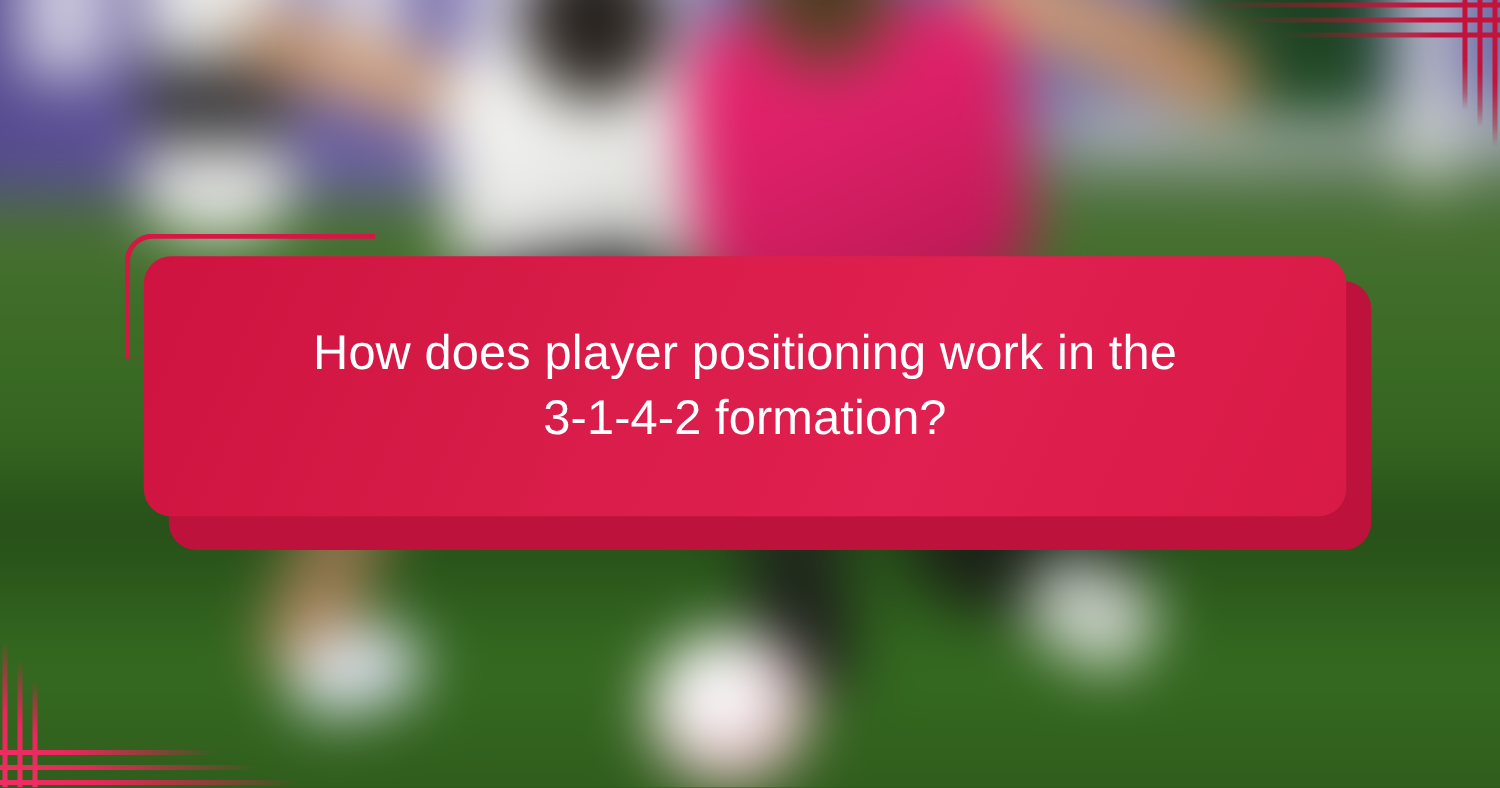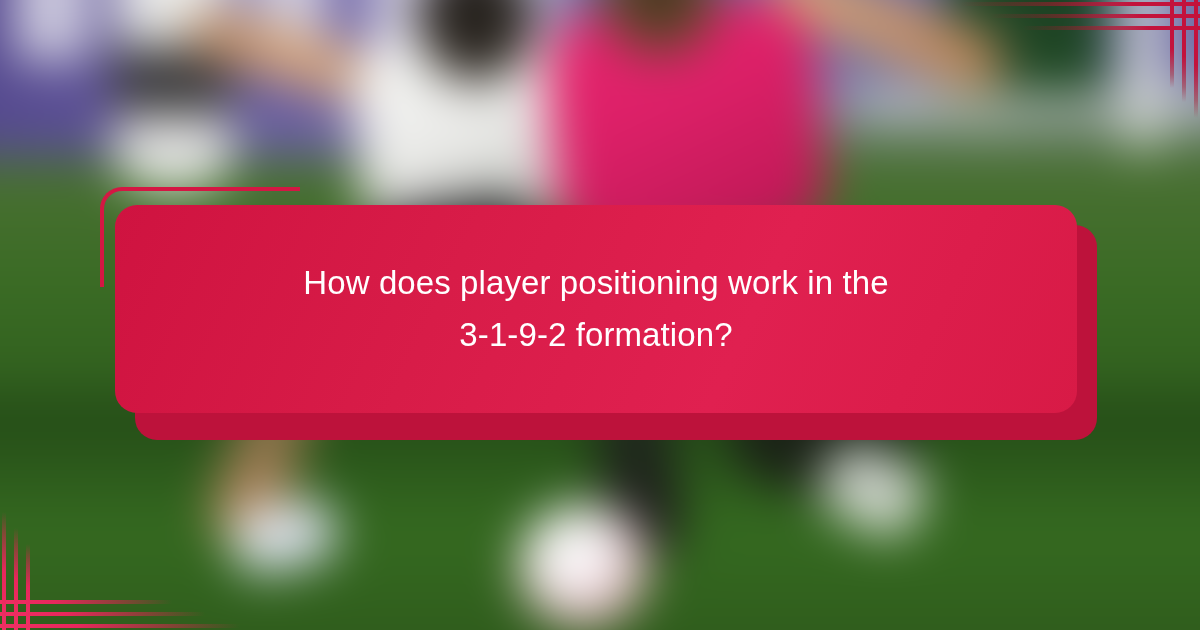--- a/index.html
+++ b/index.html
@@ -153,21 +153,21 @@
   }
   .outline-l{
     position:absolute;left:100px;top:187px;width:196px;height:96px;
     border-left:4px solid #d41743;
     border-top:4px solid #d41743;
     border-top-left-radius:22px;
   }
 
   .headline{
     color:#ffffff;
-    font-size:33px;
+    font-size:39px;
     line-height:52px;
     font-weight:400;
     text-align:center;
     letter-spacing:.1px;
     padding:0 60px;
     max-width:820px;
   }
 </style>
 </head>
 <body>
@@ -229,17 +229,17 @@
     <span class="v" style="left:14px; height:102px;"></span>
     <span class="v" style="left:26px; height:86px;"></span>
   </div>
 
   <div class="card-back"></div>
   <div class="outline-l"></div>
 
   <div class="card-front">
     <div class="headline">
       <div>How does player positioning work in the</div>
-      <div>3-1-9-2 formation?</div>
+      <div>3-1-4-2 formation?</div>
     </div>
   </div>
 
 </div>
 
 </body></html>

